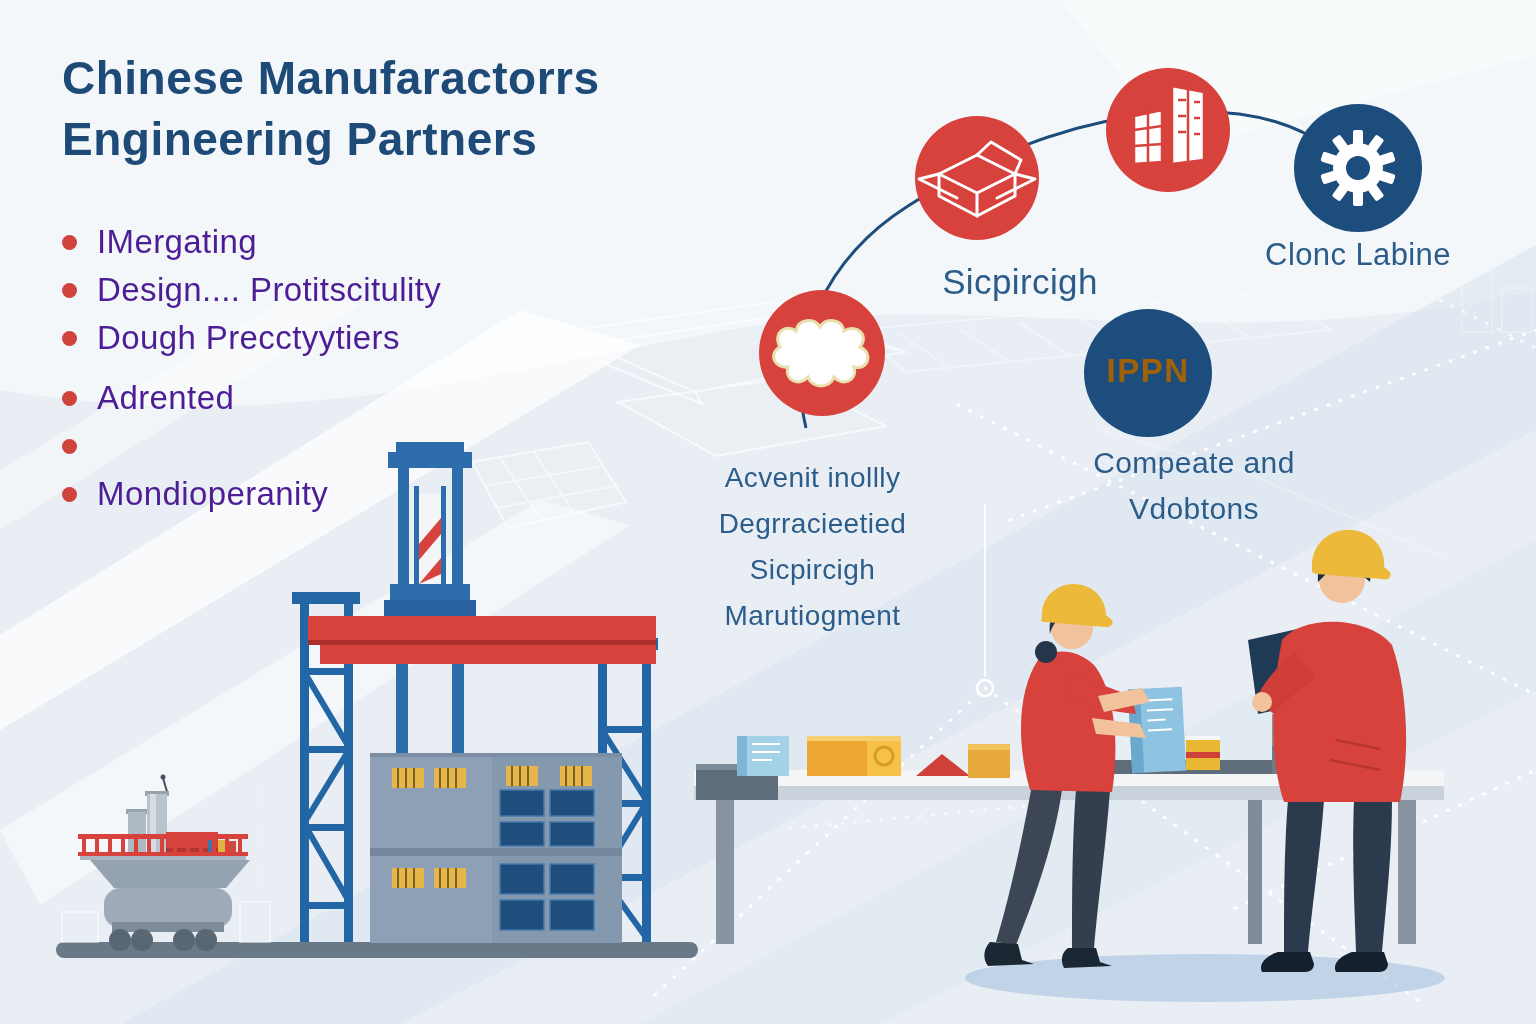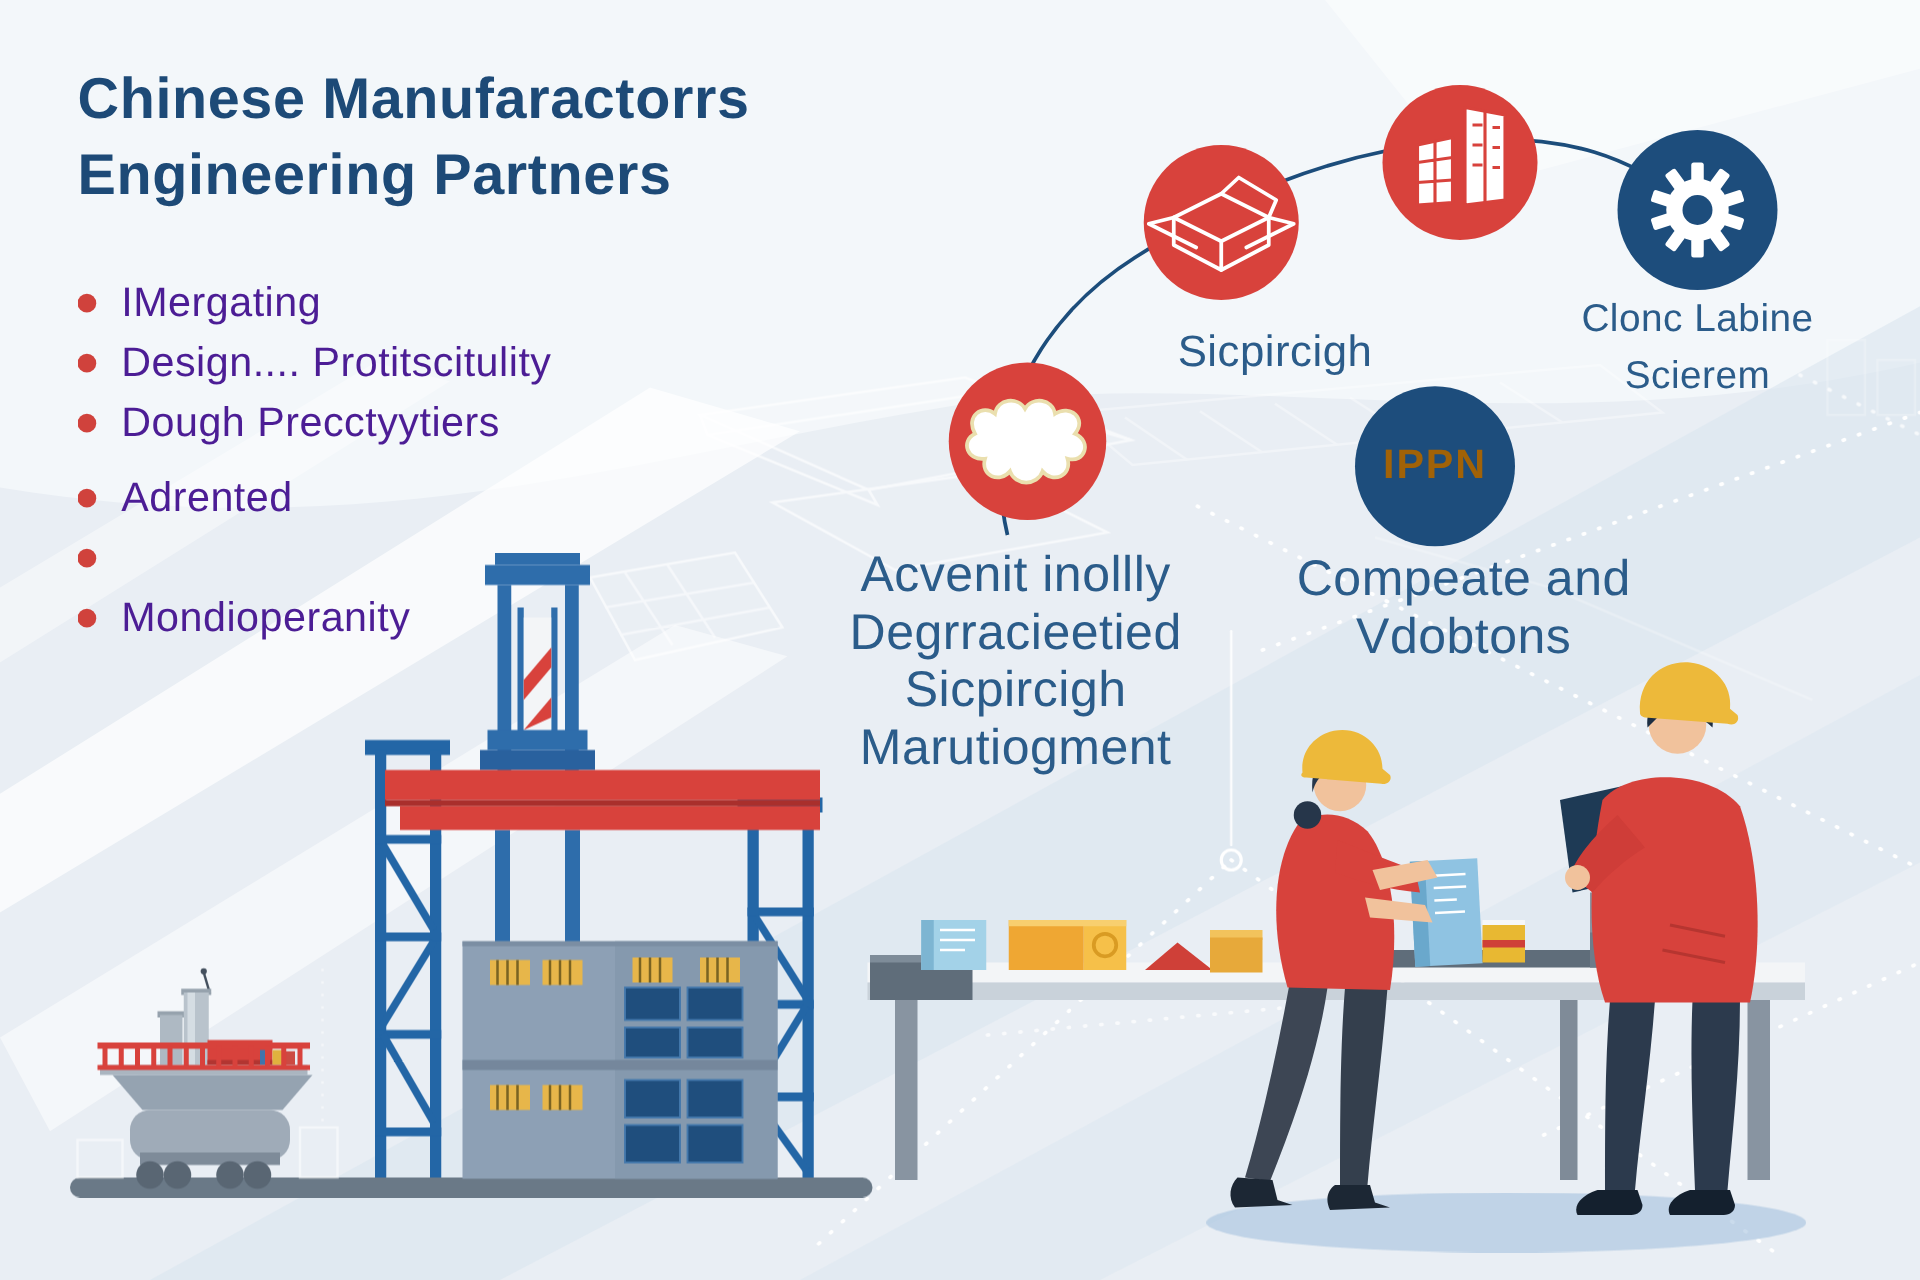--- a/index.html
+++ b/index.html
@@ -364,30 +364,29 @@
   <div class="row">
         <span class="dot"></span>
         <span class="lbl">Mondioperanity</span>
       </div>
 </div>
 
 <div class="node-label" style="left:880px;top:262px;width:280px;font-size:35px">Sicpircigh</div>
 
 <div class="node-label" style="left:1222px;top:232px;width:272px;font-size:31px;line-height:45px">
   <div>Clonc Labine</div>
-  <div>Scierem</div>
-</div>
-
-<div class="node-label" style="left:655px;top:437px;width:315px;font-size:40px;line-height:46px">
+</div>
+
+<div class="node-label" style="left:655px;top:455px;width:315px;font-size:28px;line-height:46px">
   <div>Acvenit inollly</div>
   <div>Degrracieetied</div>
   <div>Sicpircigh</div>
   <div>Marutiogment</div>
 </div>
 
-<div class="node-label" style="left:1015px;top:440px;width:312px;font-size:40px;line-height:46px">
+<div class="node-label" style="left:1038px;top:440px;width:312px;font-size:30px;line-height:46px">
   <div>Compeate and</div>
   <div>Vdobtons</div>
 </div>
 
 <div class="ippn-badge">IPPN</div>
 
 </div>
 
 </body></html>

